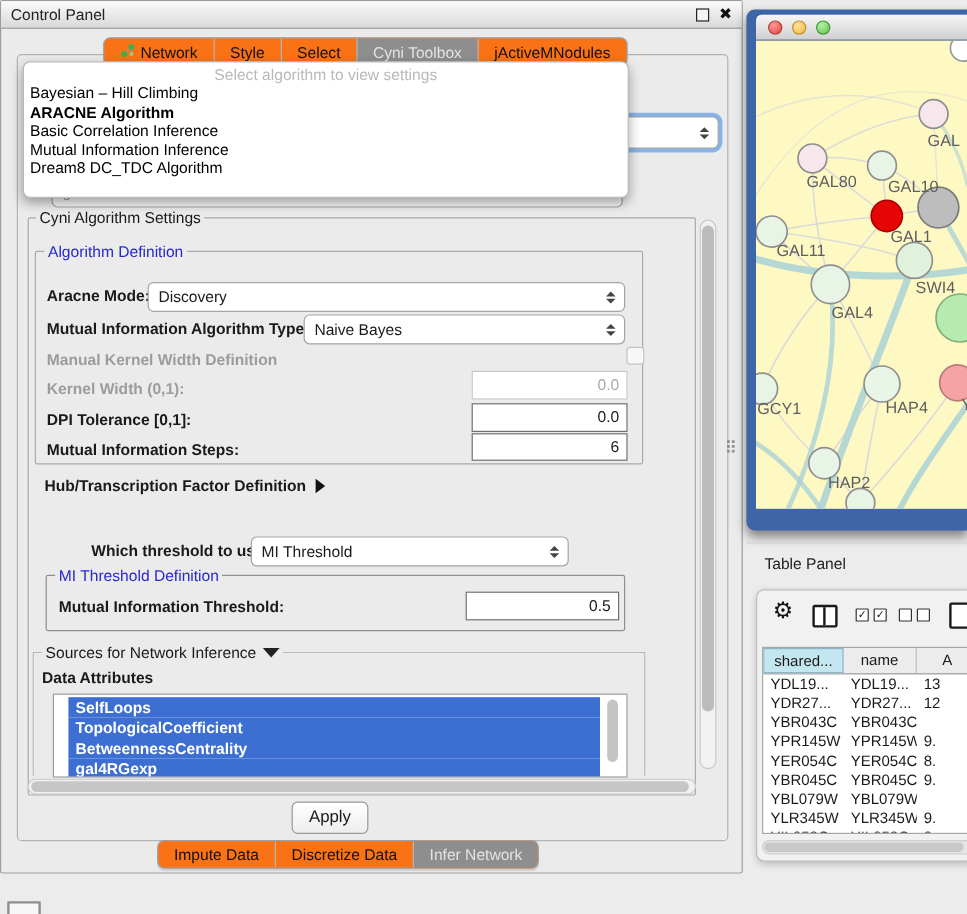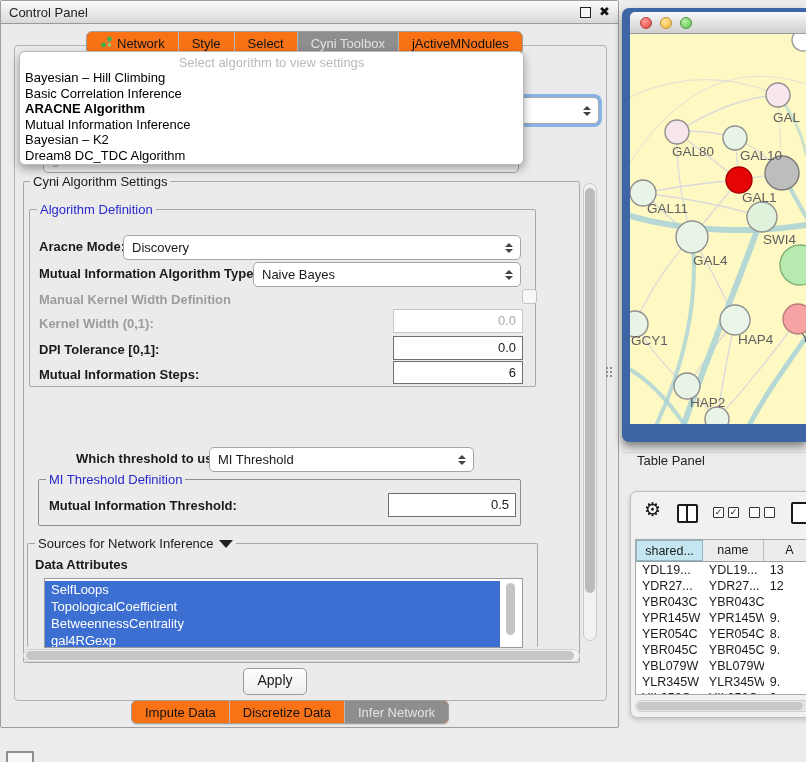--- a/index.html
+++ b/index.html
@@ -71,22 +71,22 @@
   .field{position:absolute;background:#fff;border:1px solid #6f6f6f;box-sizing:border-box;
     font-size:13px;text-align:right;padding:3px 6px 0 4px;}
   .field.dim{border-color:#c6c6c6;color:#a9a9a9;}
 
   .tri-right{display:inline-block;width:0;height:0;border-top:6px solid transparent;
     border-bottom:6px solid transparent;border-left:8px solid #111;margin-left:8px;vertical-align:-2px;}
   .tri-down{display:inline-block;width:0;height:0;border-left:7px solid transparent;
     border-right:7px solid transparent;border-top:8px solid #222;}
 
   
-  #attr-list{position:absolute;left:43px;top:577px;width:479px;height:70px;margin:0;padding:2px 0 0 0;
-    list-style:none;background:#fff;border:1px solid #9a9a9a;box-sizing:border-box;overflow:hidden;}
+  #attr-list{position:absolute;left:43px;top:577px;width:479px;height:70px;margin:0;padding:2px 0 0 12px;
+    list-style:none;background:#fff;border:1px solid #9a9a9a;box-sizing:border-box;overflow:hidden;font-weight:bold;}
   #attr-list li{height:17px;line-height:17px;font-size:13px;color:#fff;
     background:var(--selection-blue);padding-left:6px;margin-right:22px;}
   .list-vthumb{position:absolute;left:505px;top:582px;width:9px;height:52px;
     background:#c4c4c4;border-radius:5px;z-index:5;}
 
   
   .vscroll{position:absolute;left:582px;top:182px;width:14px;height:458px;
     background:#f2f2f2;border:1px solid #c9c9c9;border-radius:7px;box-sizing:border-box;}
   .vscroll .thumb{position:absolute;left:1px;top:4px;width:10px;height:405px;
     background:#bcbcbc;border-radius:6px;}
@@ -111,21 +111,21 @@
   .tl.yellow{background:radial-gradient(circle at 35% 30%,#ffe29a,var(--traffic-yellow));border:1px solid #c08f2e;}
   .tl.green{background:radial-gradient(circle at 35% 30%,#b6efa9,var(--traffic-green));border:1px solid #47943c;}
   .net-canvas{position:absolute;left:8px;top:26px;width:176px;height:390px;background:#fef9c3;overflow:hidden;}
   .net-canvas svg{display:block;}
 
   .splitter-grip{position:absolute;left:605px;top:366px;width:8px;height:12px;
     background:radial-gradient(circle,#8e8e8e 1px,transparent 1.6px);background-size:4px 4px;}
 
   
   #table-header-bar{position:absolute;left:622px;top:452px;width:184px;height:34px;
-    border-top:1px solid #d2d2d2;display:flex;padding-left:15px;box-sizing:border-box;
+    border-top:1px solid #d2d2d2;display:flex;align-items:center;padding-left:15px;box-sizing:border-box;
     font-size:13px;color:#222;}
   #table-window{position:absolute;left:630px;top:491px;width:184px;height:227px;
     background:#f1f1f1;border:1px solid #bdbdbd;border-radius:7px;box-sizing:border-box;
     box-shadow:0 2px 5px rgba(0,0,0,.18);overflow:hidden;}
   .tbl-toolbar{position:absolute;left:0;top:6px;right:0;height:34px;}
   .tb-ic{position:absolute;top:6px;}
   .gear{left:13px;font-size:19px;line-height:20px;color:#111;top:2px;}
   .cols-ic{left:46px;width:17px;height:15px;border:2px solid #1a1a1a;border-radius:2px;background:#fff;}
   .cols-ic:before{content:"";position:absolute;left:7px;top:0;width:2px;height:15px;background:#1a1a1a;}
   .chk-pair{display:flex;gap:4px;top:9px;}
@@ -199,24 +199,23 @@
         </span>
     </div>
     <div class="combo" id="behind-combo">
       <span class="combo-text dim">gal-filtered sif default node</span>
     </div>
 
     <div class="popup">
       <div class="popup-placeholder">Select algorithm to view settings</div>
       <div id="algo-items">
           <div class="popup-item">Bayesian – Hill Climbing</div>
+          <div class="popup-item bold">ARACNE Algorithm</div>
           <div class="popup-item">Basic Correlation Inference</div>
-          <div class="popup-item bold">ARACNE Algorithm</div>
           <div class="popup-item">Mutual Information Inference</div>
-          <div class="popup-item">Bayesian – K2</div>
           <div class="popup-item">Dream8 DC_TDC Algorithm</div>
         </div>
     </div>
 
     <div class="groupbox" id="settings-group">
       <span class="gb-legend" style="left:6px">Cyni Algorithm Settings</span>
     </div>
     <div class="vscroll">
         <div class="thumb"></div>
       </div>
@@ -248,20 +247,21 @@
 
     <span class="lbl dim" style="left:38px;top:315px">Kernel Width (0,1):</span>
     <div class="field dim" style="left:392px;top:308px;width:130px;height:24px">0.0</div>
 
     <span class="lbl" style="left:38px;top:341px">DPI Tolerance [0,1]:</span>
     <div class="field" style="left:392px;top:335px;width:130px;height:24px">0.0</div>
 
     <span class="lbl" style="left:38px;top:366px">Mutual Information Steps:</span>
     <div class="field" style="left:392px;top:360px;width:130px;height:23px">6</div>
 
+    <span class="lbl" style="left:36px;top:396px"><span>Hub/Transcription Factor Definition</span><span class="tri-right"></span></span>
 
 
     <span class="lbl" style="left:75px;top:450px">Which threshold to use:</span>
     <div class="combo" style="left:208px;top:446px;width:265px;height:25px">
       <span class="combo-text">MI Threshold</span>
       <span class="combo-arrows">
           <i class="up"></i>
           <i class="dn"></i>
         </span>
     </div>

